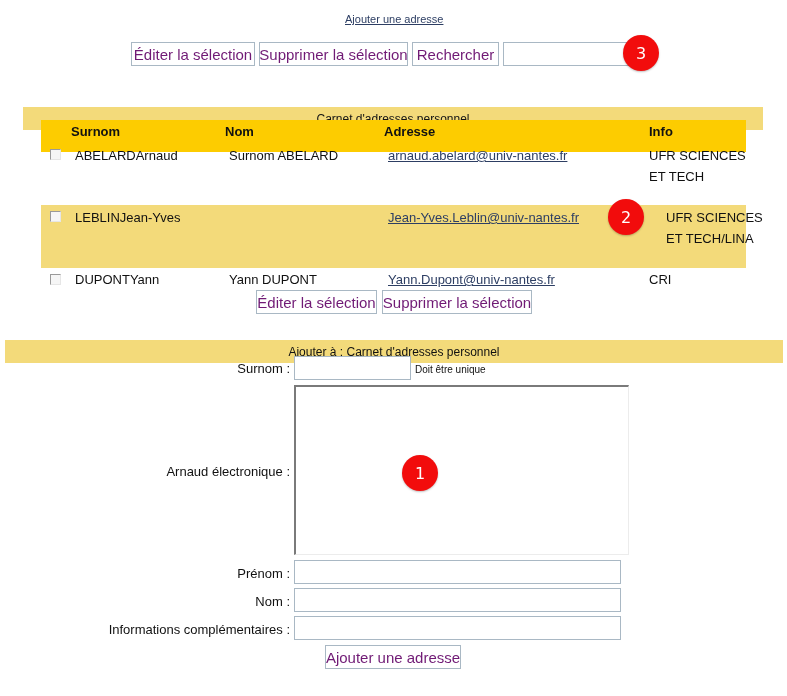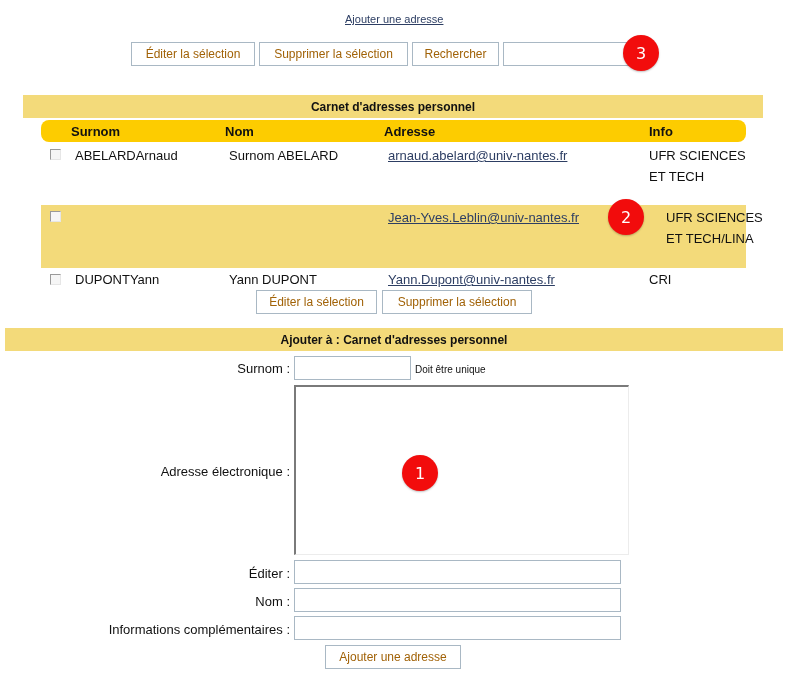--- a/index.html
+++ b/index.html
@@ -6,36 +6,36 @@
     body {
       width: 787px; height: 696px; position: relative; overflow: hidden;
       background: #ffffff; color: #111;
       font-family: "Liberation Sans", "DejaVu Sans", sans-serif; font-size: 13px;
     }
     .abs { position: absolute; }
     a.link { color: #2d3e63; text-decoration: underline; }
     .btn {
       position: absolute; box-sizing: border-box; height: 24px;
       background: #ffffff; border: 1px solid #a9b8c4;
-      font-family: "Liberation Sans", sans-serif; font-size: 12px; color: #a16207;
+      font-family: "Liberation Sans", sans-serif; font-size: 15px; color: #701a75;
       display: flex; align-items: center; justify-content: center; cursor: pointer;
       white-space: nowrap;
     }
     .inp {
       position: absolute; box-sizing: border-box; height: 24px;
       background: #fff; border: 1px solid #a9b8c4; margin: 0; padding: 2px 4px;
       font-family: "Liberation Sans", sans-serif; font-size: 13px;
     }
     .bar {
-      position: absolute; background: #f3da7a; font-weight: bold; font-size: 12px;
-      display: flex; align-items: center; justify-content: center;
+      position: absolute; background: #f3da7a; font-weight: normal; font-size: 12px;
+      display: flex; align-items: center; justify-content: center; margin-top: 12px;
     }
     .hdr {
-      position: absolute; left: 41px; top: 120px; width: 705px; height: 22px;
-      background: #fdcc00; font-weight: bold; font-size: 13px; border-radius: 8px;
+      position: absolute; left: 41px; top: 120px; width: 705px; height: 32px;
+      background: #fdcc00; font-weight: bold; font-size: 13px;
     }
     .hdr span { position: absolute; top: 4px; }
     .row { position: absolute; left: 41px; width: 705px; }
     .row.alt { background: #f3da7a; }
     .cell { position: absolute; top: 5px; line-height: 21px; }
     .cb {
       position: absolute; left: 9px; top: 6px; width: 11px; height: 11px;
       box-sizing: border-box; border: 1px solid #9a9a9a; border-right-color: #e6e6e6; border-bottom-color: #e6e6e6;
       background: #f6f6f6; cursor: pointer;
     }
@@ -79,20 +79,21 @@
 <div class="row" style="top:143px; height:64px;">
   <div class="cb"></div>
   <div class="cell" style="left:34px; top:2px;">ABELARDArnaud</div>
   <div class="cell" style="left:188px; top:2px;">Surnom ABELARD</div>
   <a class="cell link" href="#" style="left:347px; top:2px;">arnaud.abelard@univ-nantes.fr</a>
   <div class="cell info" style="left:608px; top:2px;">UFR SCIENCES ET TECH</div>
 </div>
 
 <div class="row alt" style="top:205px; height:63px;">
   <div class="cb"></div>
+  <div class="cell" style="left:34px; top:2px;">LEBLINJean-Yves</div>
   <a class="cell link" href="#" style="left:347px; top:2px;">Jean-Yves.Leblin@univ-nantes.fr</a>
   <div class="cell info" style="left:625px; top:2px;">UFR SCIENCES ET TECH/LINA</div>
 </div>
 <div class="badge" style="left:608px; top:199px;">2</div>
 
 <div class="row" style="top:268px; height:22px;">
   <div class="cb"></div>
   <div class="cell" style="left:34px; top:1px;">DUPONTYann</div>
   <div class="cell" style="left:188px; top:1px;">Yann DUPONT</div>
   <a class="cell link" href="#" style="left:347px; top:1px;">Yann.Dupont@univ-nantes.fr</a>
@@ -101,25 +102,25 @@
 
 <div class="btn" style="left:256px; top:290px; width:121px;">Éditer la sélection</div>
 <div class="btn" style="left:382px; top:290px; width:150px;">Supprimer la sélection</div>
 
 <div class="bar" style="left:5px; top:328px; width:778px; height:23px;">Ajouter à : Carnet d'adresses personnel</div>
 
 <div class="lbl" style="left:150px; top:361px; width:140px;">Surnom :</div>
 <input class="inp" style="left: 294px; top: 356px; width: 117px;" type="text" value="">
 <div class="abs small" style="left:415px; top:364px;">Doit être unique</div>
 
-<div class="lbl" style="left:100px; top:464px; width:190px;">Adresse électronique :</div>
+<div class="lbl" style="left:100px; top:464px; width:190px;">Arnaud électronique :</div>
 <textarea class="ta" style="left: 294px; top: 385px; width: 335px; height: 170px;"></textarea>
 <div class="badge" style="left:402px; top:455px;">1</div>
 
-<div class="lbl" style="left:100px; top:566px; width:190px;">Éditer :</div>
+<div class="lbl" style="left:100px; top:566px; width:190px;">Prénom :</div>
 <input class="inp" style="left: 294px; top: 560px; width: 327px;" type="text" value="">
 
 <div class="lbl" style="left:100px; top:594px; width:190px;">Nom :</div>
 <input class="inp" style="left: 294px; top: 588px; width: 327px;" type="text" value="">
 
 <div class="lbl" style="left:60px; top:622px; width:230px;">Informations complémentaires :</div>
 <input class="inp" style="left: 294px; top: 616px; width: 327px;" type="text" value="">
 
 <div class="btn" style="left:325px; top:645px; width:136px;">Ajouter une adresse</div>
 

